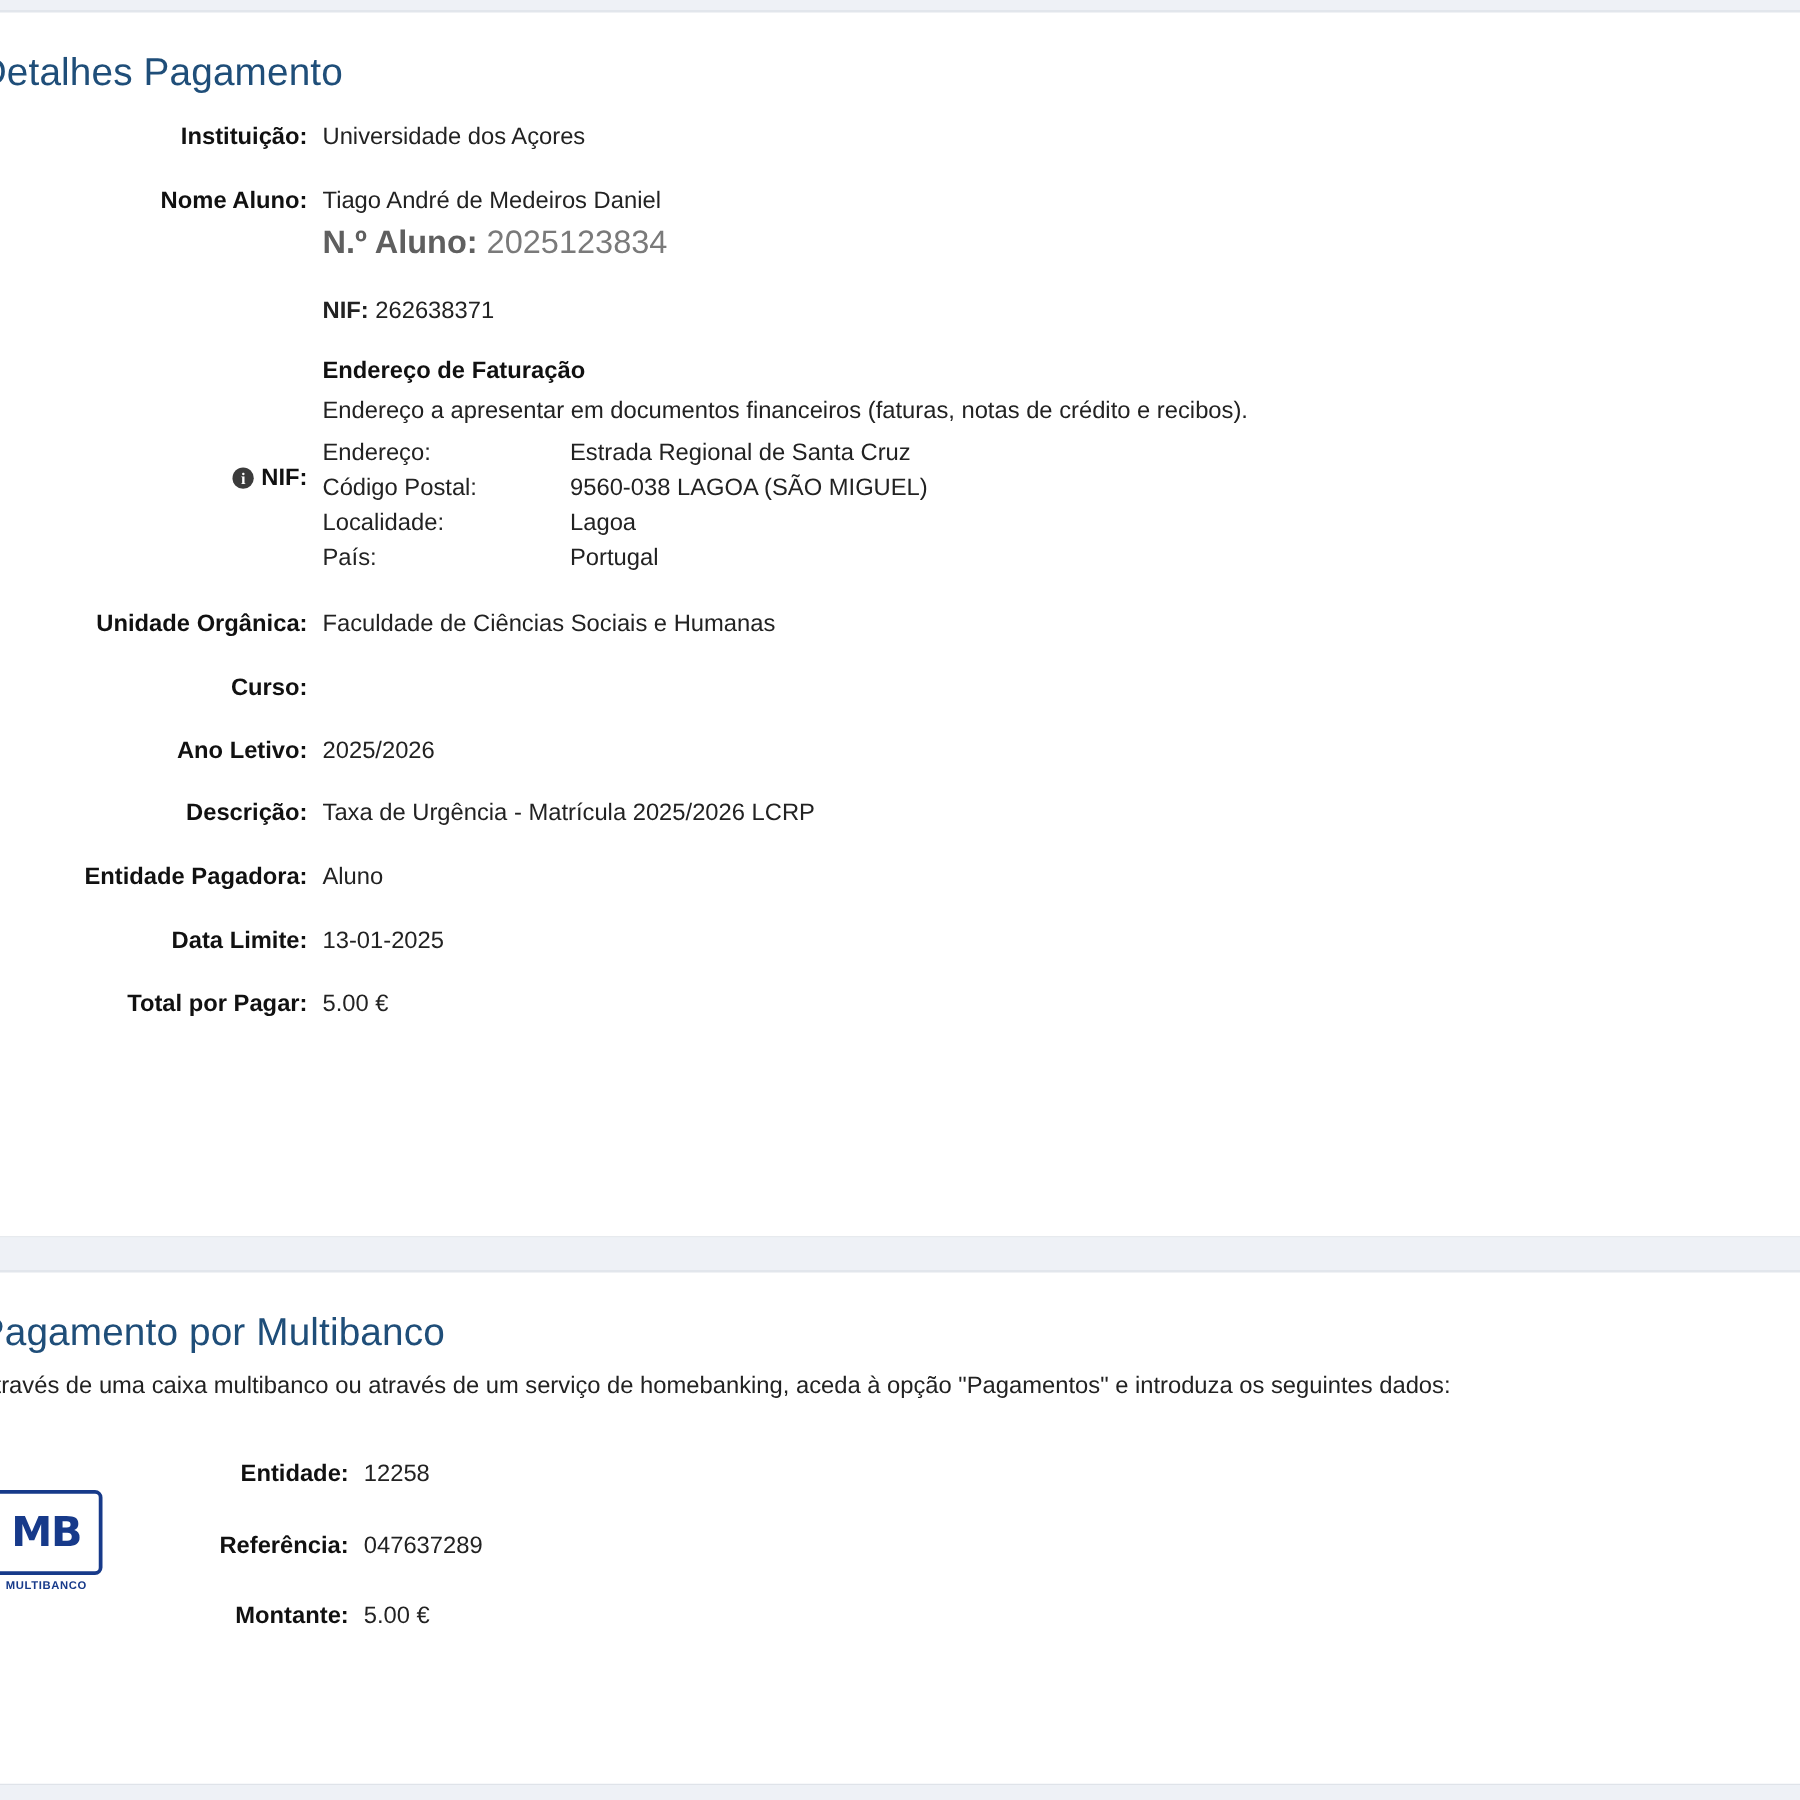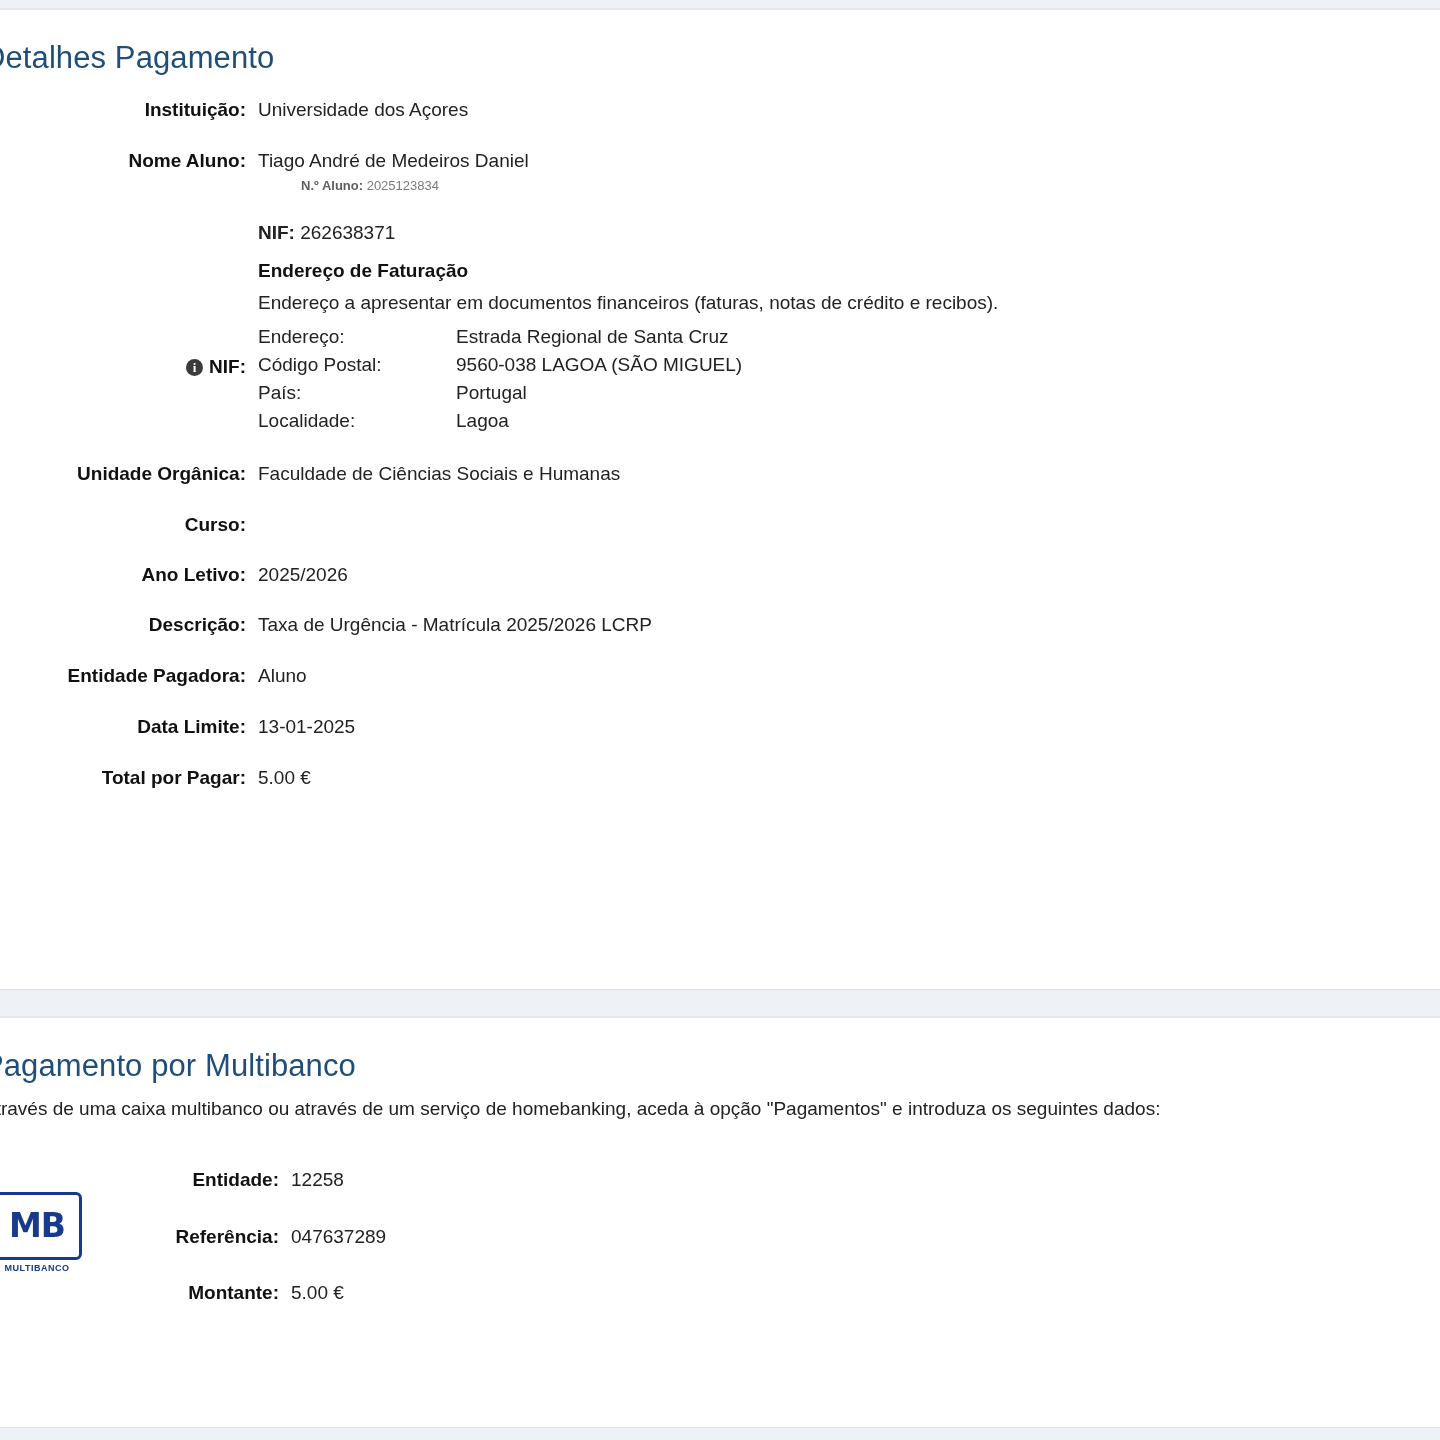--- a/index.html
+++ b/index.html
@@ -84,24 +84,23 @@
     line-height: 1.25;
   }
 
   .val {
     font-size: 19px;
     color: #222;
     line-height: 1.3;
   }
 
   .sub-id {
-    font-size: 13px;
+    font-size: 26px;
     color: #7a7a7a;
     margin-top: 5px;
-    margin-left: 43px;
   }
   .sub-id b { color: #5f5f5f; }
 
   .info-icon {
     display: inline-block;
     width: 17px;
     height: 17px;
     border-radius: 50%;
     background: #3b3b3b;
     color: #fff;
@@ -109,21 +108,21 @@
     font-weight: bold;
     line-height: 17px;
     text-align: center;
     font-family: "Liberation Serif", serif;
     margin-right: 6px;
     vertical-align: 1px;
   }
 
   
   .nif-block .val { line-height: 1.45; }
-  .nif-head { margin-bottom: 10px; }
+  .nif-head { margin-bottom: 20px; }
   .nif-title {
     font-weight: bold;
     font-size: 19px;
     color: #111;
     margin-bottom: 5px;
   }
   .nif-desc {
     font-size: 19px;
     color: #222;
     margin-bottom: 7px;
@@ -242,26 +241,26 @@
             <tbody>
                 <tr>
               <td class="k">Endereço:</td>
               <td>Estrada Regional de Santa Cruz</td>
             </tr>
             <tr>
               <td class="k">Código Postal:</td>
               <td>9560-038 LAGOA (SÃO MIGUEL)</td>
             </tr>
             <tr>
+              <td class="k">Localidade:</td>
+              <td>Lagoa</td>
+            </tr>
+            <tr>
               <td class="k">País:</td>
               <td>Portugal</td>
-            </tr>
-            <tr>
-              <td class="k">Localidade:</td>
-              <td>Lagoa</td>
             </tr>
           </tbody>
             </table>
         </div>
       </div>
 
       <div class="row">
         <div class="lbl">Unidade Orgânica:</div>
         <div class="val">Faculdade de Ciências Sociais e Humanas</div>
       </div>

